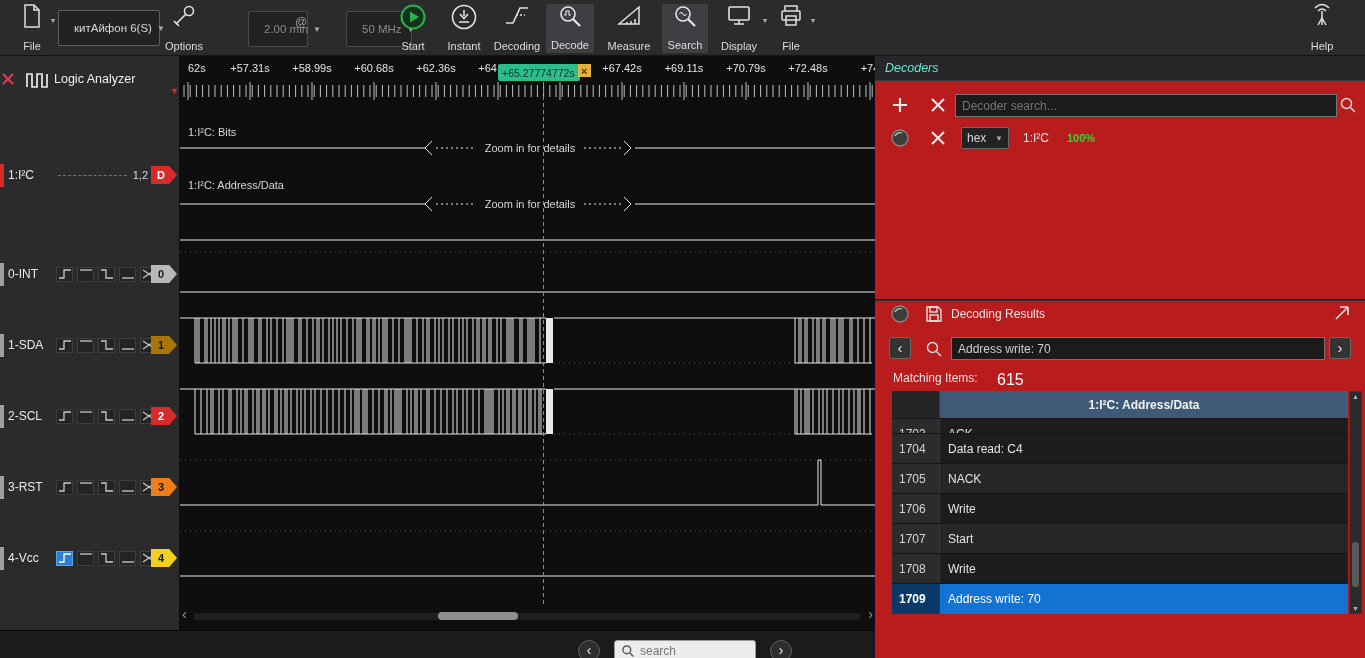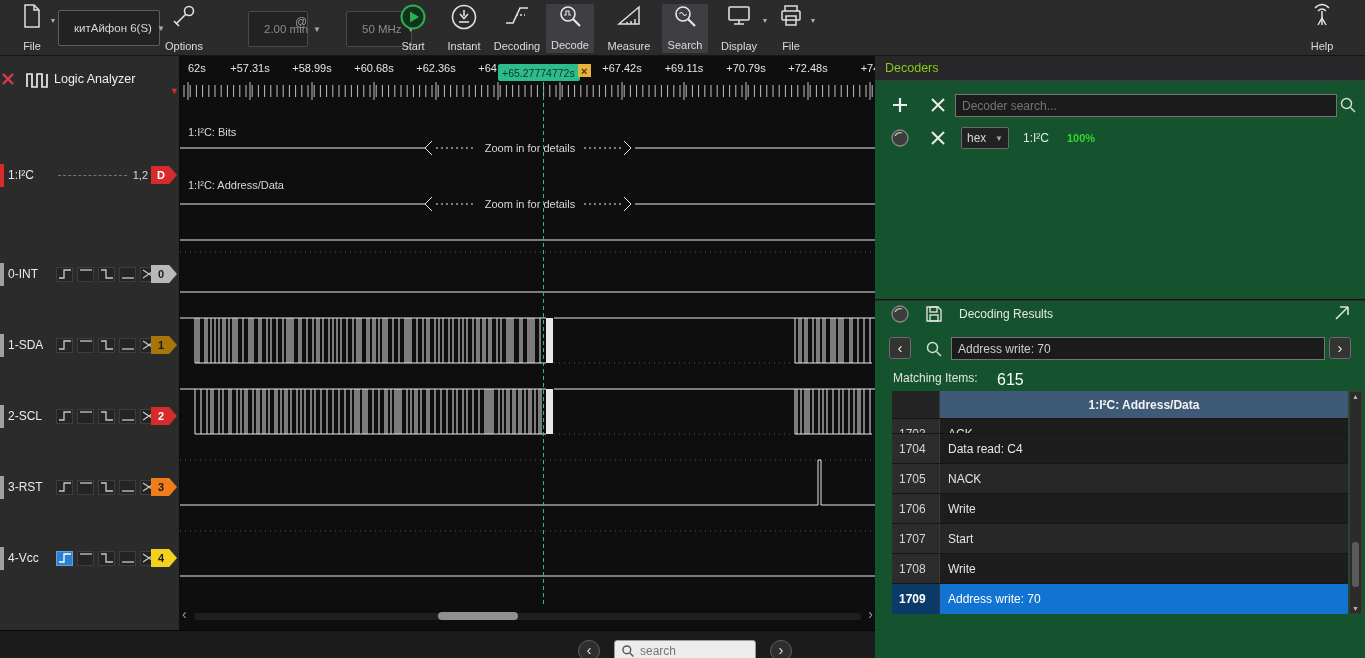--- a/index.html
+++ b/index.html
@@ -44,22 +44,22 @@
   .dot { stroke-dasharray:2,3; }
   .dotline { stroke:#565656; stroke-width:1; stroke-dasharray:1,4; fill:none; }
   .dl { fill:#d6d6d6; font-size:11px; }
   .wave-hscroll { position:absolute; left:0; bottom:6px; width:695px; height:16px; }
   .ws-track { position:absolute; left:14px; right:14px; top:5px; height:7px; background:#1f1f1f; border-radius:3px; }
   .ws-thumb { position:absolute; left:258px; top:4px; width:80px; height:8px; border-radius:4px; background:#8f8f8f; }
   .ws-arrow { position:absolute; top:-2px; color:#9a9a9a; font-size:14px; line-height:16px; }
 
   
   .rpanel { position:absolute; top:56px; left:875px; width:490px; height:602px; background:#27272a; }
-  .rp-title { position:absolute; top:5px; left:10px; font-size:12.5px; color:#84cc16; }
-  .rp-content { position:absolute; top:24px; left:0; width:490px; height:578px; background:#14532d; border-top:1px solid #3a3a3a; }
+  .rp-title { position:absolute; top:5px; left:10px; font-size:12.5px; color:#5eead4;font-style:italic; }
+  .rp-content { position:absolute; top:24px; left:0; width:490px; height:578px; background:#b91c1c; border-top:1px solid #3a3a3a; }
   .rp-divider { position:absolute; left:0; top:218px; width:490px; height:2px; background:#2e2e2e; border-top:1px solid #151515; }
   .icon-btn { position:absolute; width:22px; height:22px; display:flex; align-items:center; justify-content:center; cursor:default; }
   .sq-btn { position:absolute; width:22px; height:22px; background:#333; border:1px solid #6a6a6a; border-radius:3px; color:#e8e8e8; font-size:15px; line-height:19px; text-align:center; }
   .rp-input { position:absolute; height:23px; background:#1b1b1b; border:1px solid #747474; color:#cfcfcf; font-size:12px; padding:0 6px; outline:none; font-family:"Liberation Sans", sans-serif; }
   .hex-select { position:absolute; width:48px; height:22px; background:#222; border:1px solid #6a6a6a; border-radius:2px; display:flex; align-items:center; padding:0 5px; font-size:12px; color:#d8d8d8; }
   .hex-select .caret { margin-left:auto; font-size:8px; color:#aaa; }
   .dec-name { position:absolute; font-size:12px; color:#e6e6e6; }
   .dec-progress { position:absolute; font-size:11px; font-weight:bold; }
   .match-label { position:absolute; font-size:12px; color:#e2e2e2; }
   .match-count { position:absolute; font-size:16px; color:#ffffff; }
@@ -849,21 +849,21 @@
             <path d="M5,8 a6,6 0 0 1 7,-3" fill="none" stroke="#c0c0c0" stroke-width="1.2"></path>
           </svg>
       </span>
       <span class="icon-btn" style="left:48px;top:222px">
         <svg width="20" height="20" viewBox="0 0 20 20" fill="none" stroke="#e0e0e0" stroke-width="1.4">
             <path d="M3,3 h11 l3,3 v11 h-14 z"></path>
             <rect x="6" y="3" width="7" height="5"></rect>
             <rect x="6" y="11" width="8" height="6"></rect>
           </svg>
       </span>
-      <span class="dec-name" style="left:84px;top:226px">Decoding Results</span>
+      <span class="dec-name" style="left:76px;top:226px">Decoding Results</span>
       <span class="icon-btn" style="left:456px;top:221px">
         <svg width="20" height="20" viewBox="0 0 20 20" fill="none" stroke="#e0e0e0" stroke-width="1.6">
             <path d="M4,16 L16,4"></path>
             <path d="M16,4 h-8 M16,4 v8"></path>
           </svg>
       </span>
 
       <div class="sq-btn" style="left:14px;top:256px">‹</div>
       <span class="icon-btn" style="left:48px;top:257px">
         <svg width="18" height="18" viewBox="0 0 18 18" fill="none" stroke="#d8d8d8" stroke-width="1.5">

